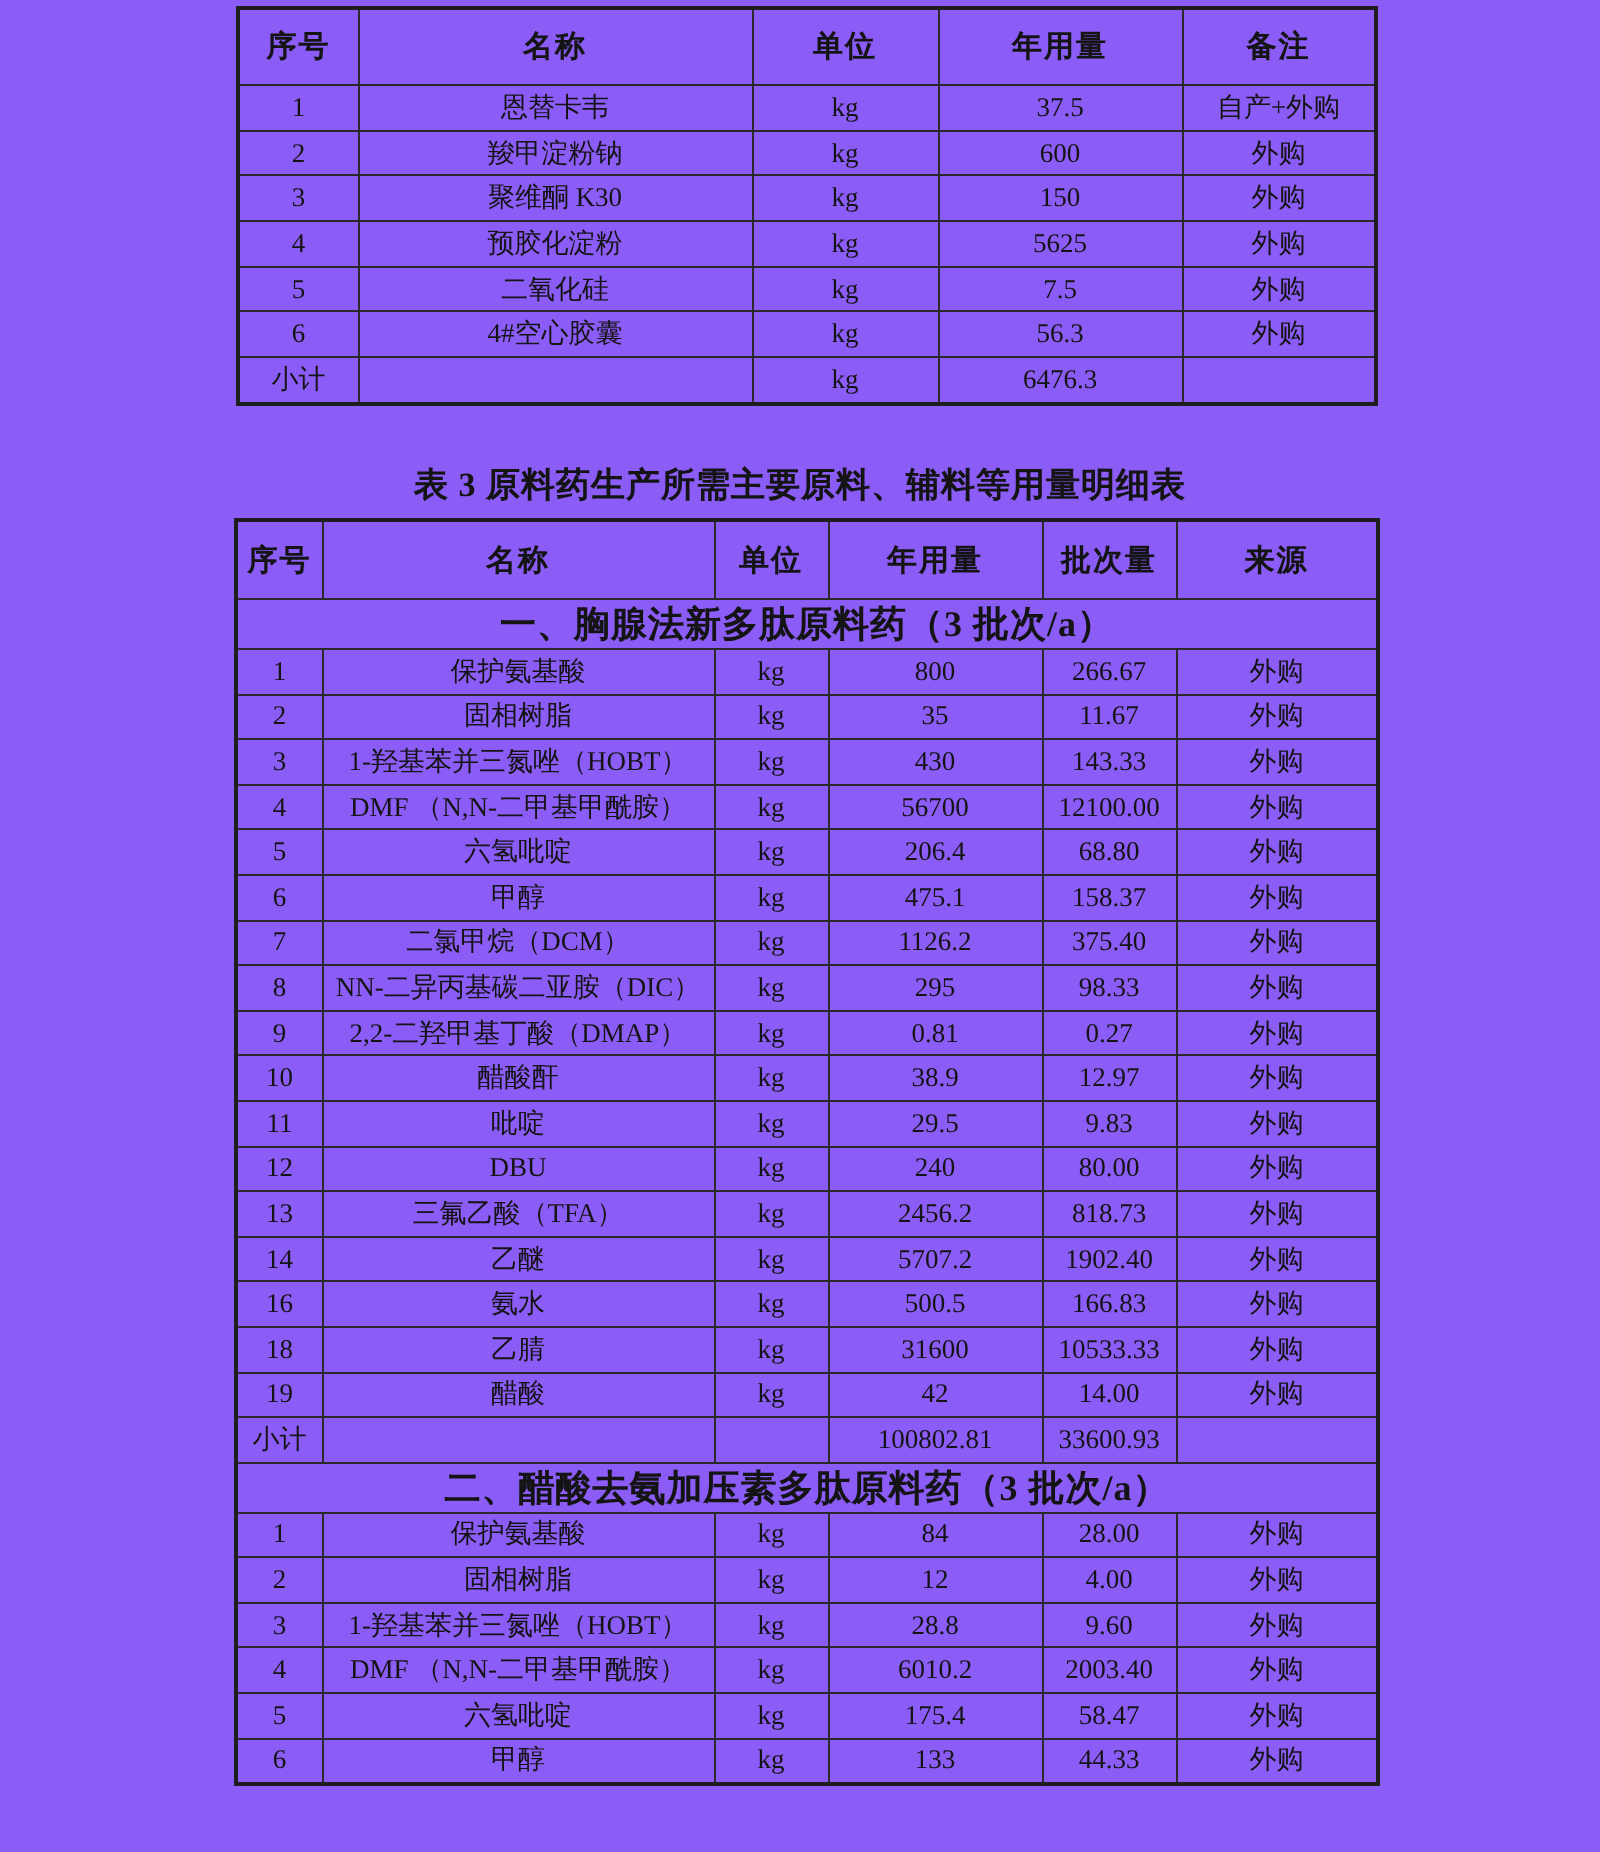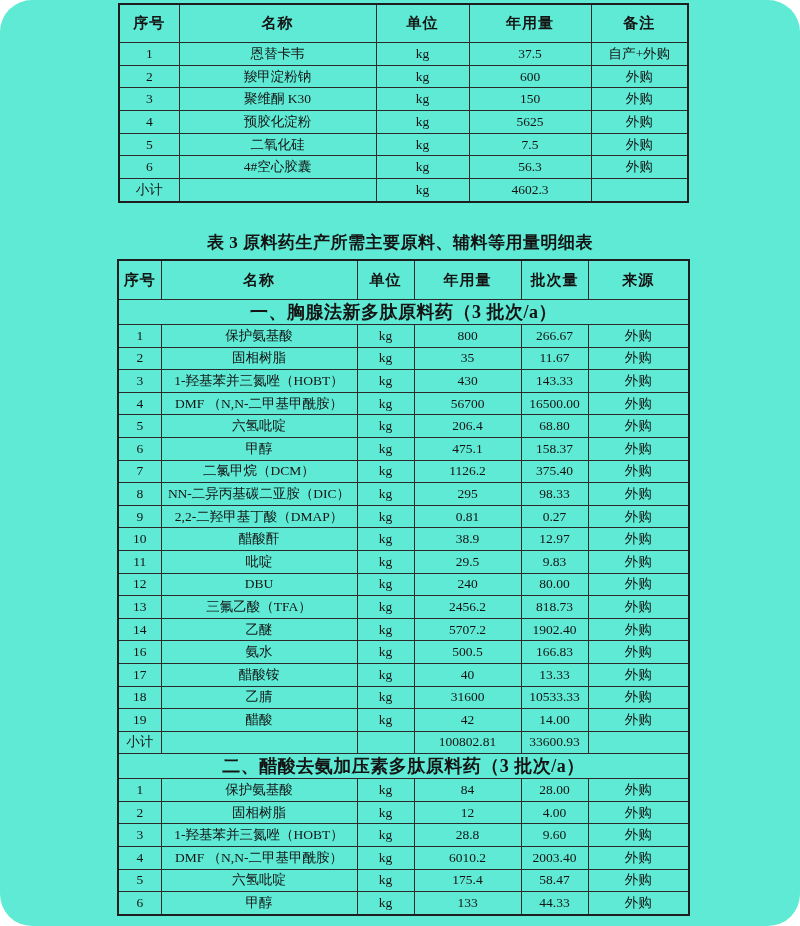--- a/index.html
+++ b/index.html
@@ -1,23 +1,22 @@
 <!DOCTYPE html>
 <html><head>
 <meta charset="utf-8">
 <style>
   html,body{margin:0;padding:0;background:#fff;}
   .page{
     position:relative;
     width:800px;height:926px;
-    background:#5eead4;
+    background:#8b5cf6;
     overflow:hidden;
     font-family:"Liberation Serif","DejaVu Serif",serif;
     color:#141414;
-    border-radius:32px;
   }
   table{border-collapse:collapse;table-layout:fixed;}
   .doc-table{position:absolute;border:2px solid #1e1e1e;}
   .doc-table th,.doc-table td{
     border:1px solid #2a2a2a;
     text-align:center;
     vertical-align:middle;
     padding:0 2px;
     overflow:hidden;
     white-space:nowrap;
@@ -103,21 +102,21 @@
           <td>6</td>
           <td>4#空心胶囊</td>
           <td>kg</td>
           <td>56.3</td>
           <td>外购</td>
         </tr>
         <tr>
           <td>小计</td>
           <td></td>
           <td>kg</td>
-          <td>4602.3</td>
+          <td>6476.3</td>
           <td></td>
         </tr>
       </tbody>
   </table>
 
   <div class="t3-title">表 3 原料药生产所需主要原料、辅料等用量明细表</div>
 
   <table class="doc-table t2">
     <colgroup>
       <col style="width:43px">
@@ -163,21 +162,21 @@
           <td>kg</td>
           <td>430</td>
           <td>143.33</td>
           <td>外购</td>
         </tr>
         <tr>
           <td>4</td>
           <td>DMF （N,N-二甲基甲酰胺）</td>
           <td>kg</td>
           <td>56700</td>
-          <td>16500.00</td>
+          <td>12100.00</td>
           <td>外购</td>
         </tr>
         <tr>
           <td>5</td>
           <td>六氢吡啶</td>
           <td>kg</td>
           <td>206.4</td>
           <td>68.80</td>
           <td>外购</td>
         </tr>
@@ -255,28 +254,20 @@
         </tr>
         <tr>
           <td>16</td>
           <td>氨水</td>
           <td>kg</td>
           <td>500.5</td>
           <td>166.83</td>
           <td>外购</td>
         </tr>
         <tr>
-          <td>17</td>
-          <td>醋酸铵</td>
-          <td>kg</td>
-          <td>40</td>
-          <td>13.33</td>
-          <td>外购</td>
-        </tr>
-        <tr>
           <td>18</td>
           <td>乙腈</td>
           <td>kg</td>
           <td>31600</td>
           <td>10533.33</td>
           <td>外购</td>
         </tr>
         <tr>
           <td>19</td>
           <td>醋酸</td>

